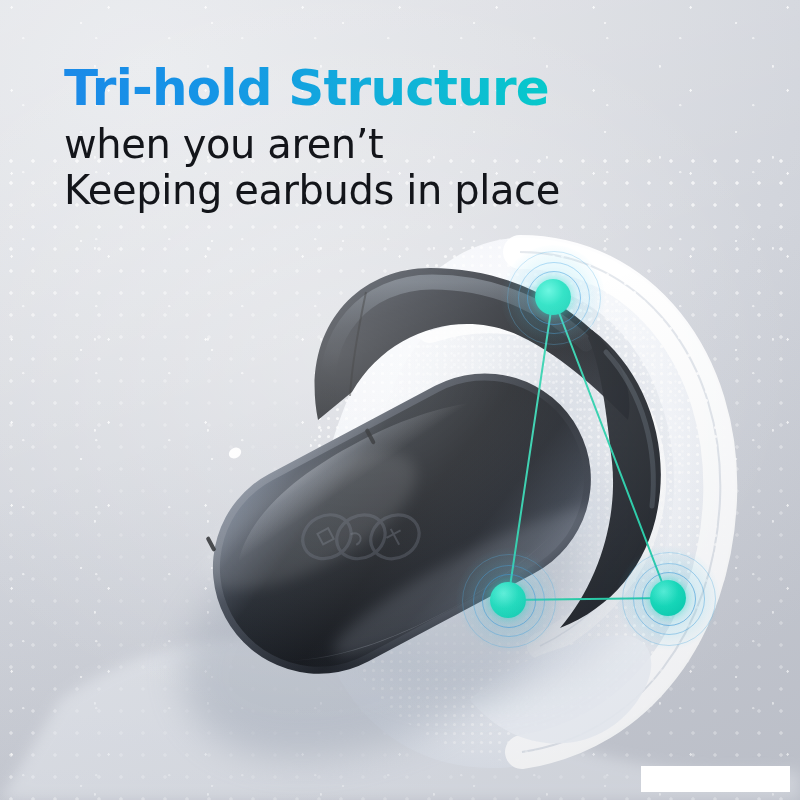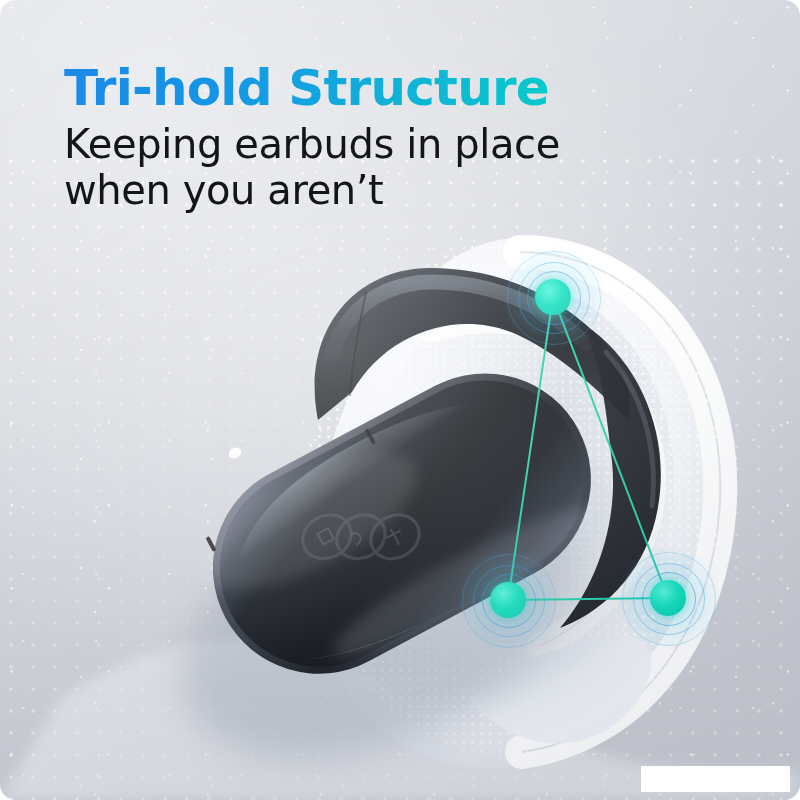--- a/index.html
+++ b/index.html
@@ -5,21 +5,20 @@
 <style>
   html,body{margin:0;padding:0;background:#ffffff;}
   body{font-family:"Liberation Sans",sans-serif;}
 
   #stage{
     position:relative;
     width:800px;height:800px;
     overflow:hidden;
     background:
       radial-gradient(120% 95% at 18% 8%, #e6e8ec 0%, #dcdee3 38%, #d2d5dc 68%, #c9ccd4 100%);
-    border-radius: 16px;
   }
 
   
   .bg-speckle{
     position:absolute;inset:0;
     background-image:
       radial-gradient(circle at 12% 9%, rgba(255,255,255,.85) 0 1px, transparent 1.4px),
       radial-gradient(circle at 62% 21%, rgba(255,255,255,.70) 0 1px, transparent 1.4px),
       radial-gradient(circle at 32% 57%, rgba(255,255,255,.60) 0 1px, transparent 1.4px),
       radial-gradient(circle at 84% 73%, rgba(255,255,255,.75) 0 1px, transparent 1.4px);
@@ -298,20 +297,20 @@
     <div class="ring r2" style="left:-35px;top:-35px;width:70px;height:70px;"></div>
     <div class="ring" style="left:-26px;top:-26px;width:52px;height:52px;"></div>
     <div class="core" style="left:-18px;top:-18px;width:36px;height:36px;"></div>
   </div>
 
   <div class="bg-vignette"></div>
 
   <div class="headline-block">
     <h1 class="headline">Tri-hold Structure</h1>
     <p class="subhead">
+      <span>when you aren’t</span>
       <span>Keeping earbuds in place</span>
-      <span>when you aren’t</span>
     </p>
   </div>
 
   <div class="tag-box"></div>
 
 </div>
 
 </body></html>

